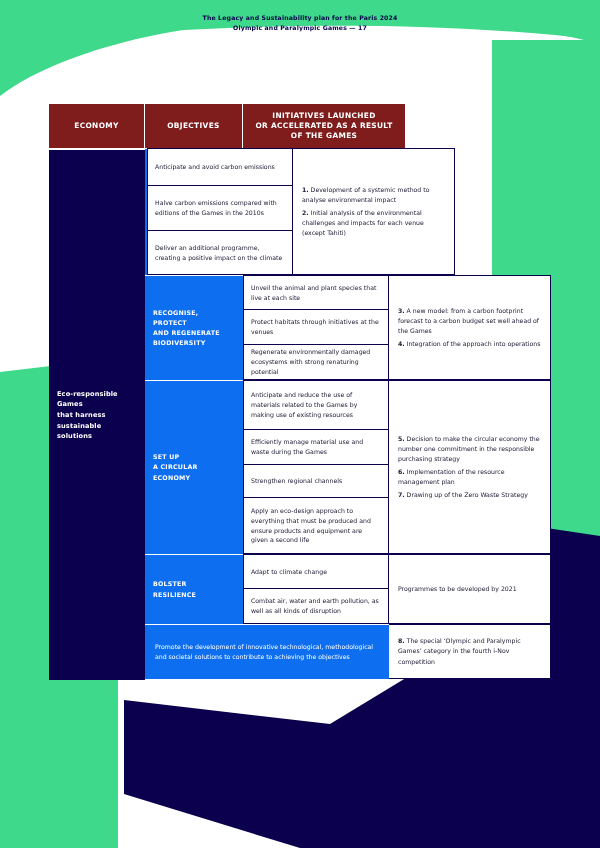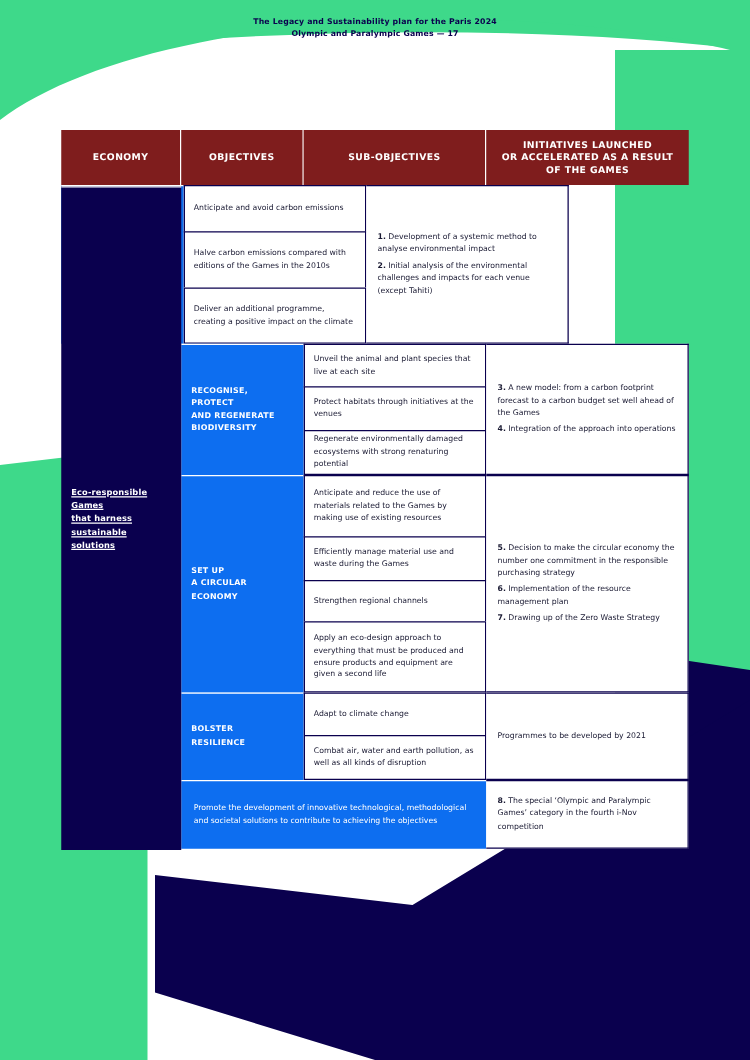--- a/index.html
+++ b/index.html
@@ -120,27 +120,26 @@
 <div id="page-header">
   <div>The Legacy and Sustainability plan for the Paris 2024</div>
   <div>Olympic and Paralympic Games — 17</div>
 </div>
 
 <div id="matrix" class="tbl" style="position: absolute;">
 
   <div class="hdr-row">
     <div class="hdr-cell c-pillars">ECONOMY</div>
     <div class="hdr-cell c-obj">OBJECTIVES</div>
-    <div class="hdr-cell c-sub">SUB-OBJECTIVES</div>
     <div class="hdr-cell c-init">INITIATIVES LAUNCHED<br>OR ACCELERATED AS A RESULT<br>OF THE GAMES</div>
   </div>
 
   <div id="rows-container">
       <div class="body-row">
-        <div class="pillar-cell" style="height: 531px; border-top: 1.4px solid rgb(255, 255, 255); position: absolute; width: 96px; top: 45.4px; left: 0px; text-decoration: underline;">Eco-responsible<br>Games<br>that harness<br>sustainable<br>solutions</div>
+        <div class="pillar-cell" style="height: 531px; border-top: 1.4px solid rgb(255, 255, 255); position: absolute; width: 96px; top: 45.4px; left: 0px;">Eco-responsible<br>Games<br>that harness<br>sustainable<br>solutions</div>
         <div class="obj-cell" style="height: 127px;">GUARANTEE<br>CARBON<br>NEUTRALITY<br>AND BECOME<br>THE FIRST MAJOR<br>SPORTING EVENT<br>TO POSITIVELY<br>IMPACT<br>THE CLIMATE</div>
         <div class="sub-col">
           <div class="sub-cell" style="height: 37px;">Anticipate and avoid carbon emissions</div>
           <div class="sub-cell" style="height: 45px;">Halve carbon emissions compared with editions of the Games in the 2010s</div>
           <div class="sub-cell" style="height: 45px;">Deliver an additional programme, creating a positive impact on the climate</div>
         </div>
         <div class="init-cell" style="height: 127px;">
           <div class="init-item"><b>1.</b> Development of a systemic method to analyse environmental impact</div>
           <div class="init-item"><b>2.</b> Initial analysis of the environmental challenges and impacts for each venue (except Tahiti)</div>
         </div>

